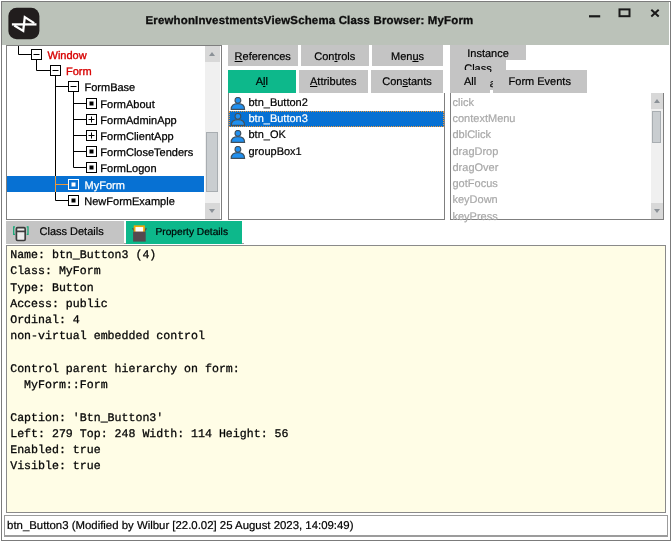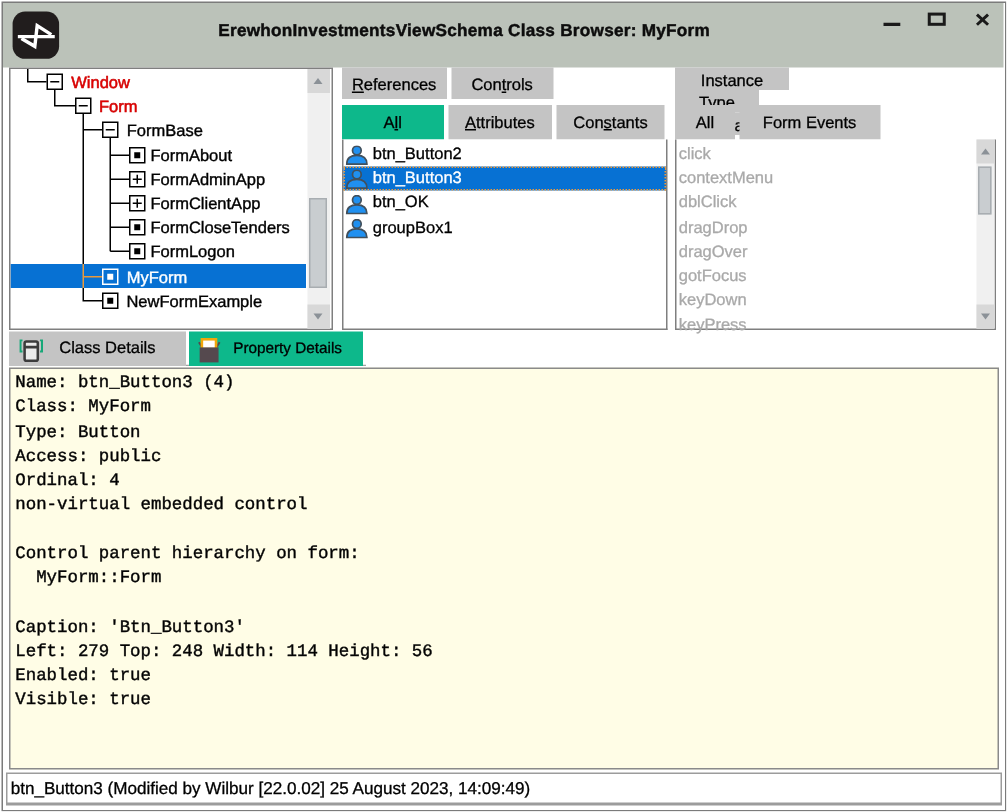--- a/index.html
+++ b/index.html
@@ -136,20 +136,23 @@
 
   <div class="tabrow row1" style="left:228px;top:44.5px;width:215px;height:21px;">
     <div class="tab" style="width:69.5px">
         <span><u>R</u>eferences</span>
       </div>
     <div style="width:3px"></div>
     <div class="tab" style="width:68.5px">
         <span>Con<u>t</u>rols</span>
       </div>
     <div style="width:3px"></div>
+    <div class="tab" style="width:71px">
+        <span>Men<u>u</u>s</span>
+      </div>
   </div>
   <div class="tabrow" style="left:228px;top:70.3px;width:215px;height:22.6px;">
     <div class="tab green" style="width:67.5px">
         <span>A<u>l</u>l</span>
       </div>
     <div style="width:3.5px"></div>
     <div class="tab" style="width:68.5px">
         <span><u>A</u>ttributes</span>
       </div>
     <div style="width:3.5px"></div>
@@ -180,21 +183,21 @@
       </svg>
     <div class="li" style="left:20px;top:52.55px">groupBox1</div>
   </div>
 
   <div class="tabrow row1" style="left:450px;top:44.5px;width:210px;height:21px;flex-direction:column;">
     <div class="tab" style="width:76px">
         <span>Instance</span>
       </div>
     <div style="width:3px"></div>
     <div class="tab" style="width:56px">
-        <span>Type</span>
+        <span>Class</span>
       </div>
     <div style="width:3px"></div>
     <div class="tab" style="width:72px">
         <span>Interface</span>
       </div>
   </div>
   <div class="tabrow" style="left:450px;top:70.3px;width:210px;height:22.6px;">
     <div class="tab" style="width:40px">
         <span>All</span>
       </div>

